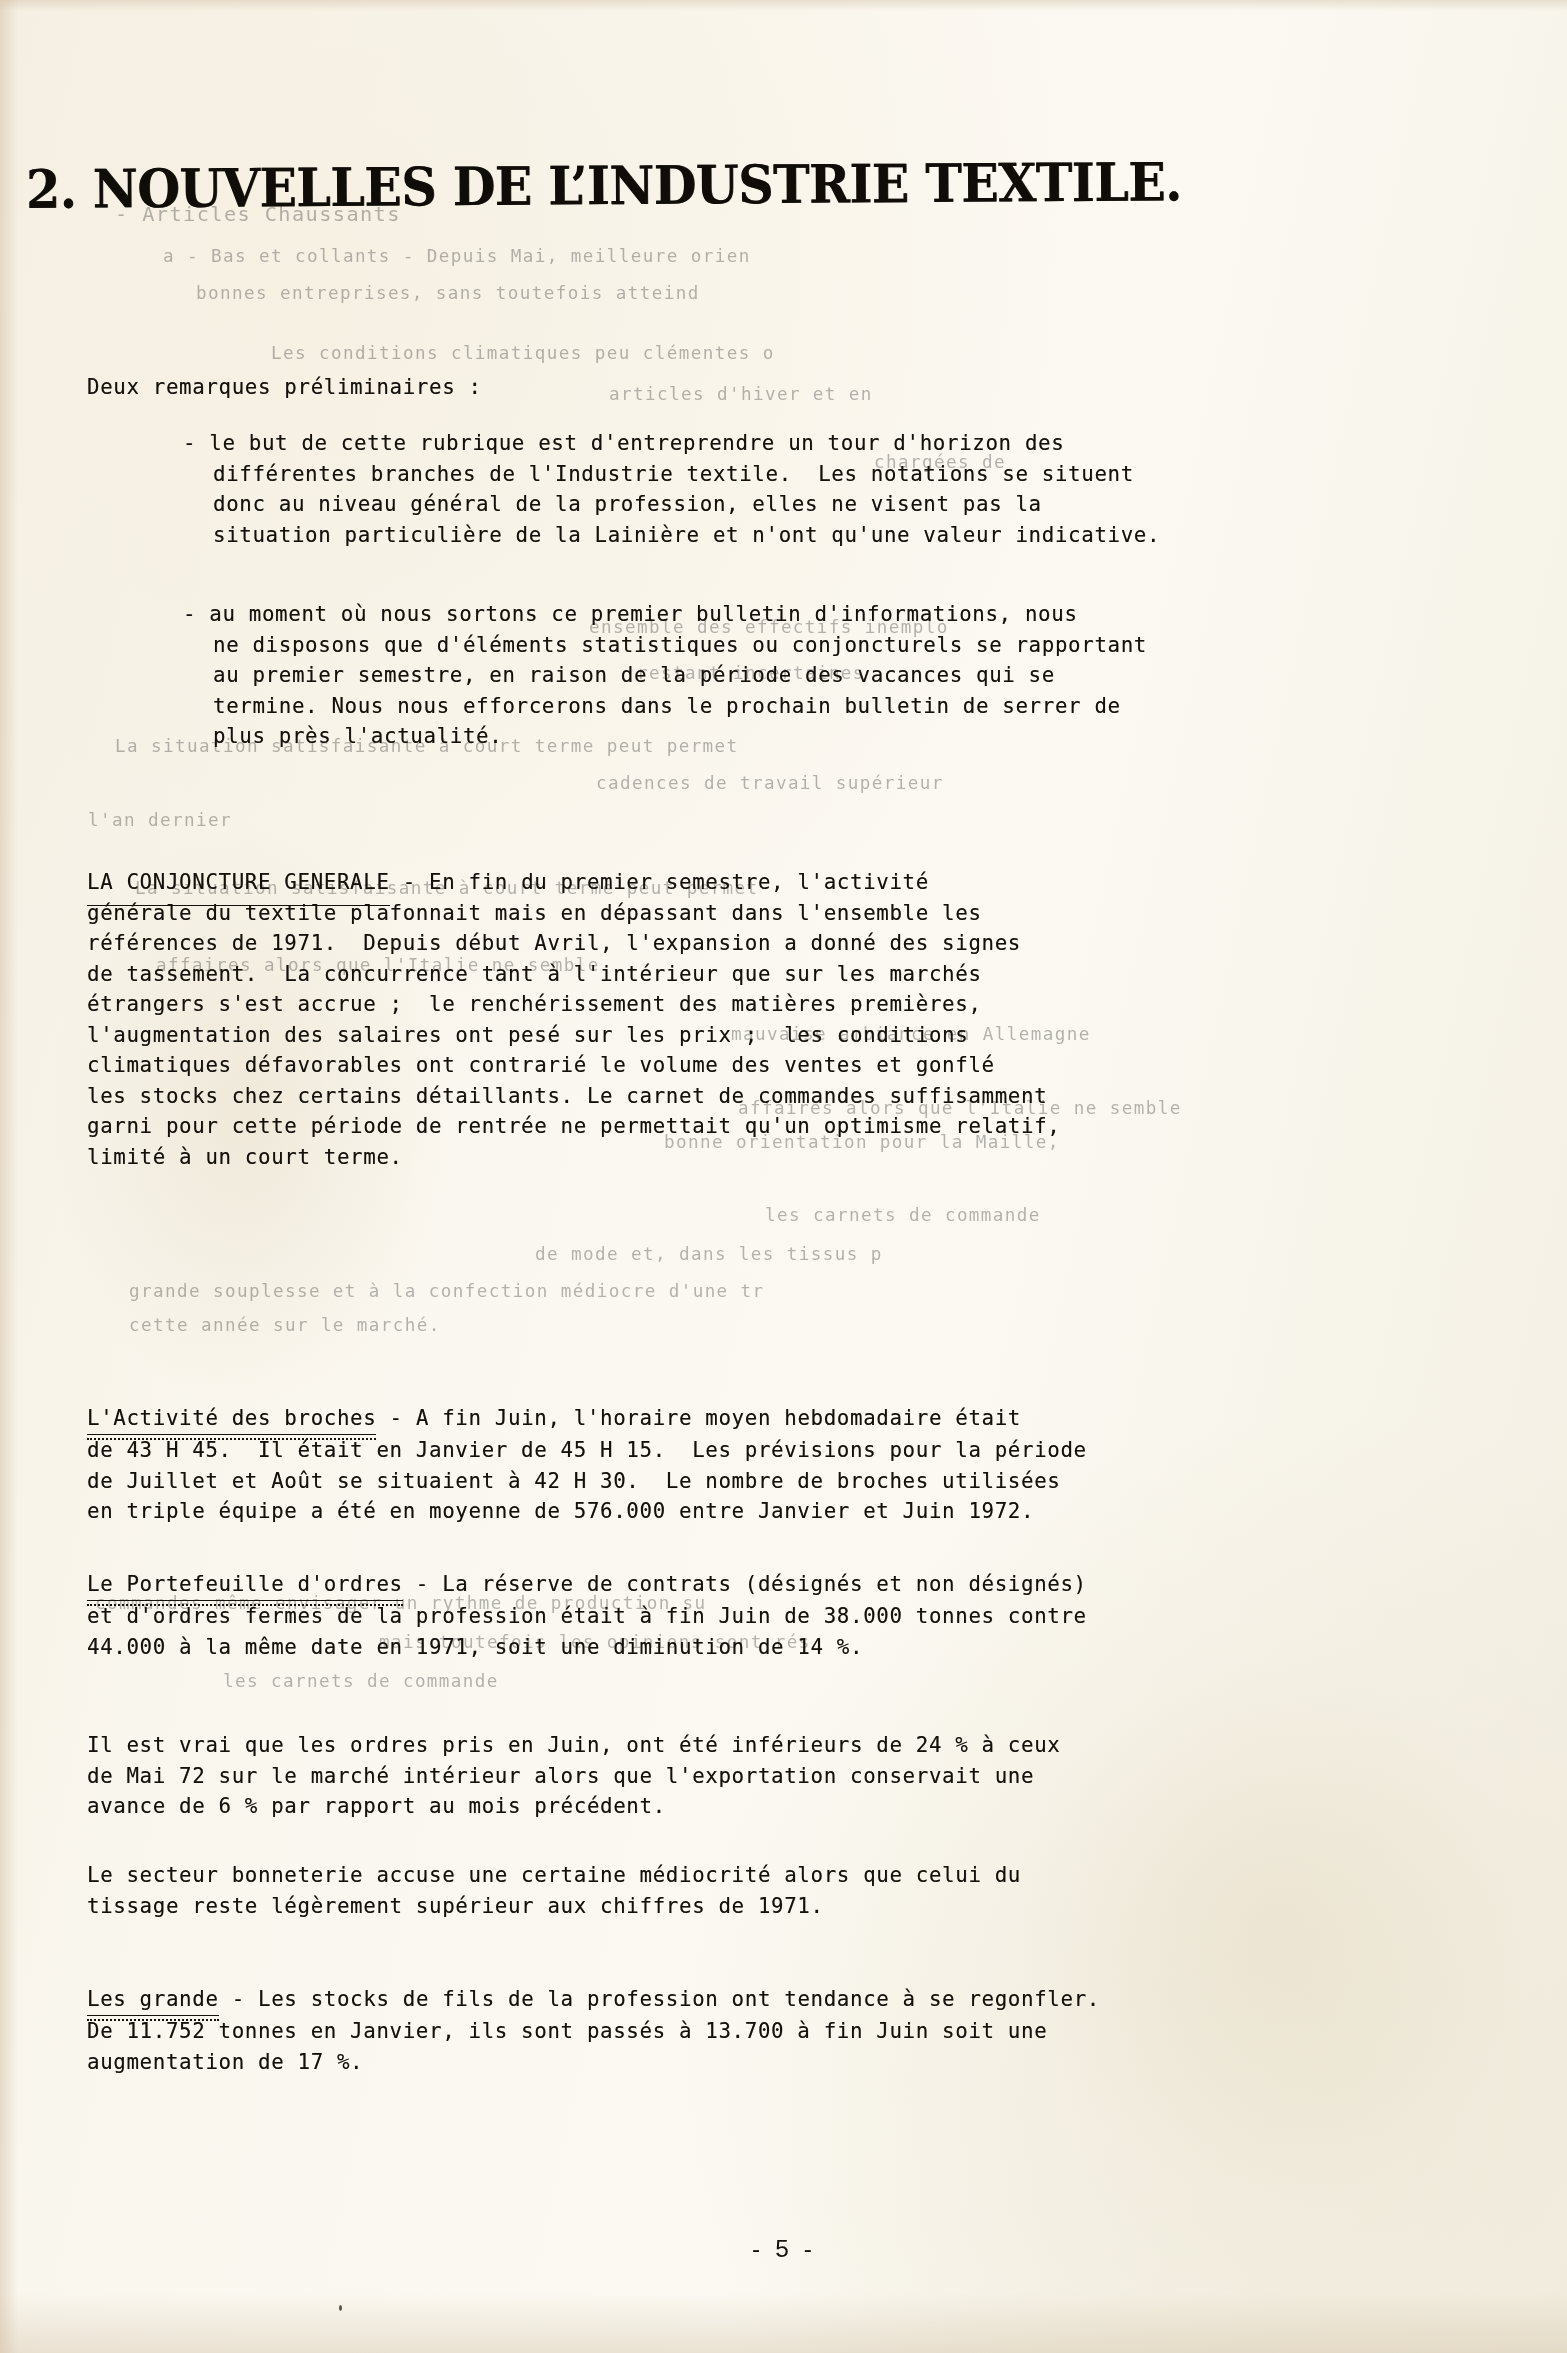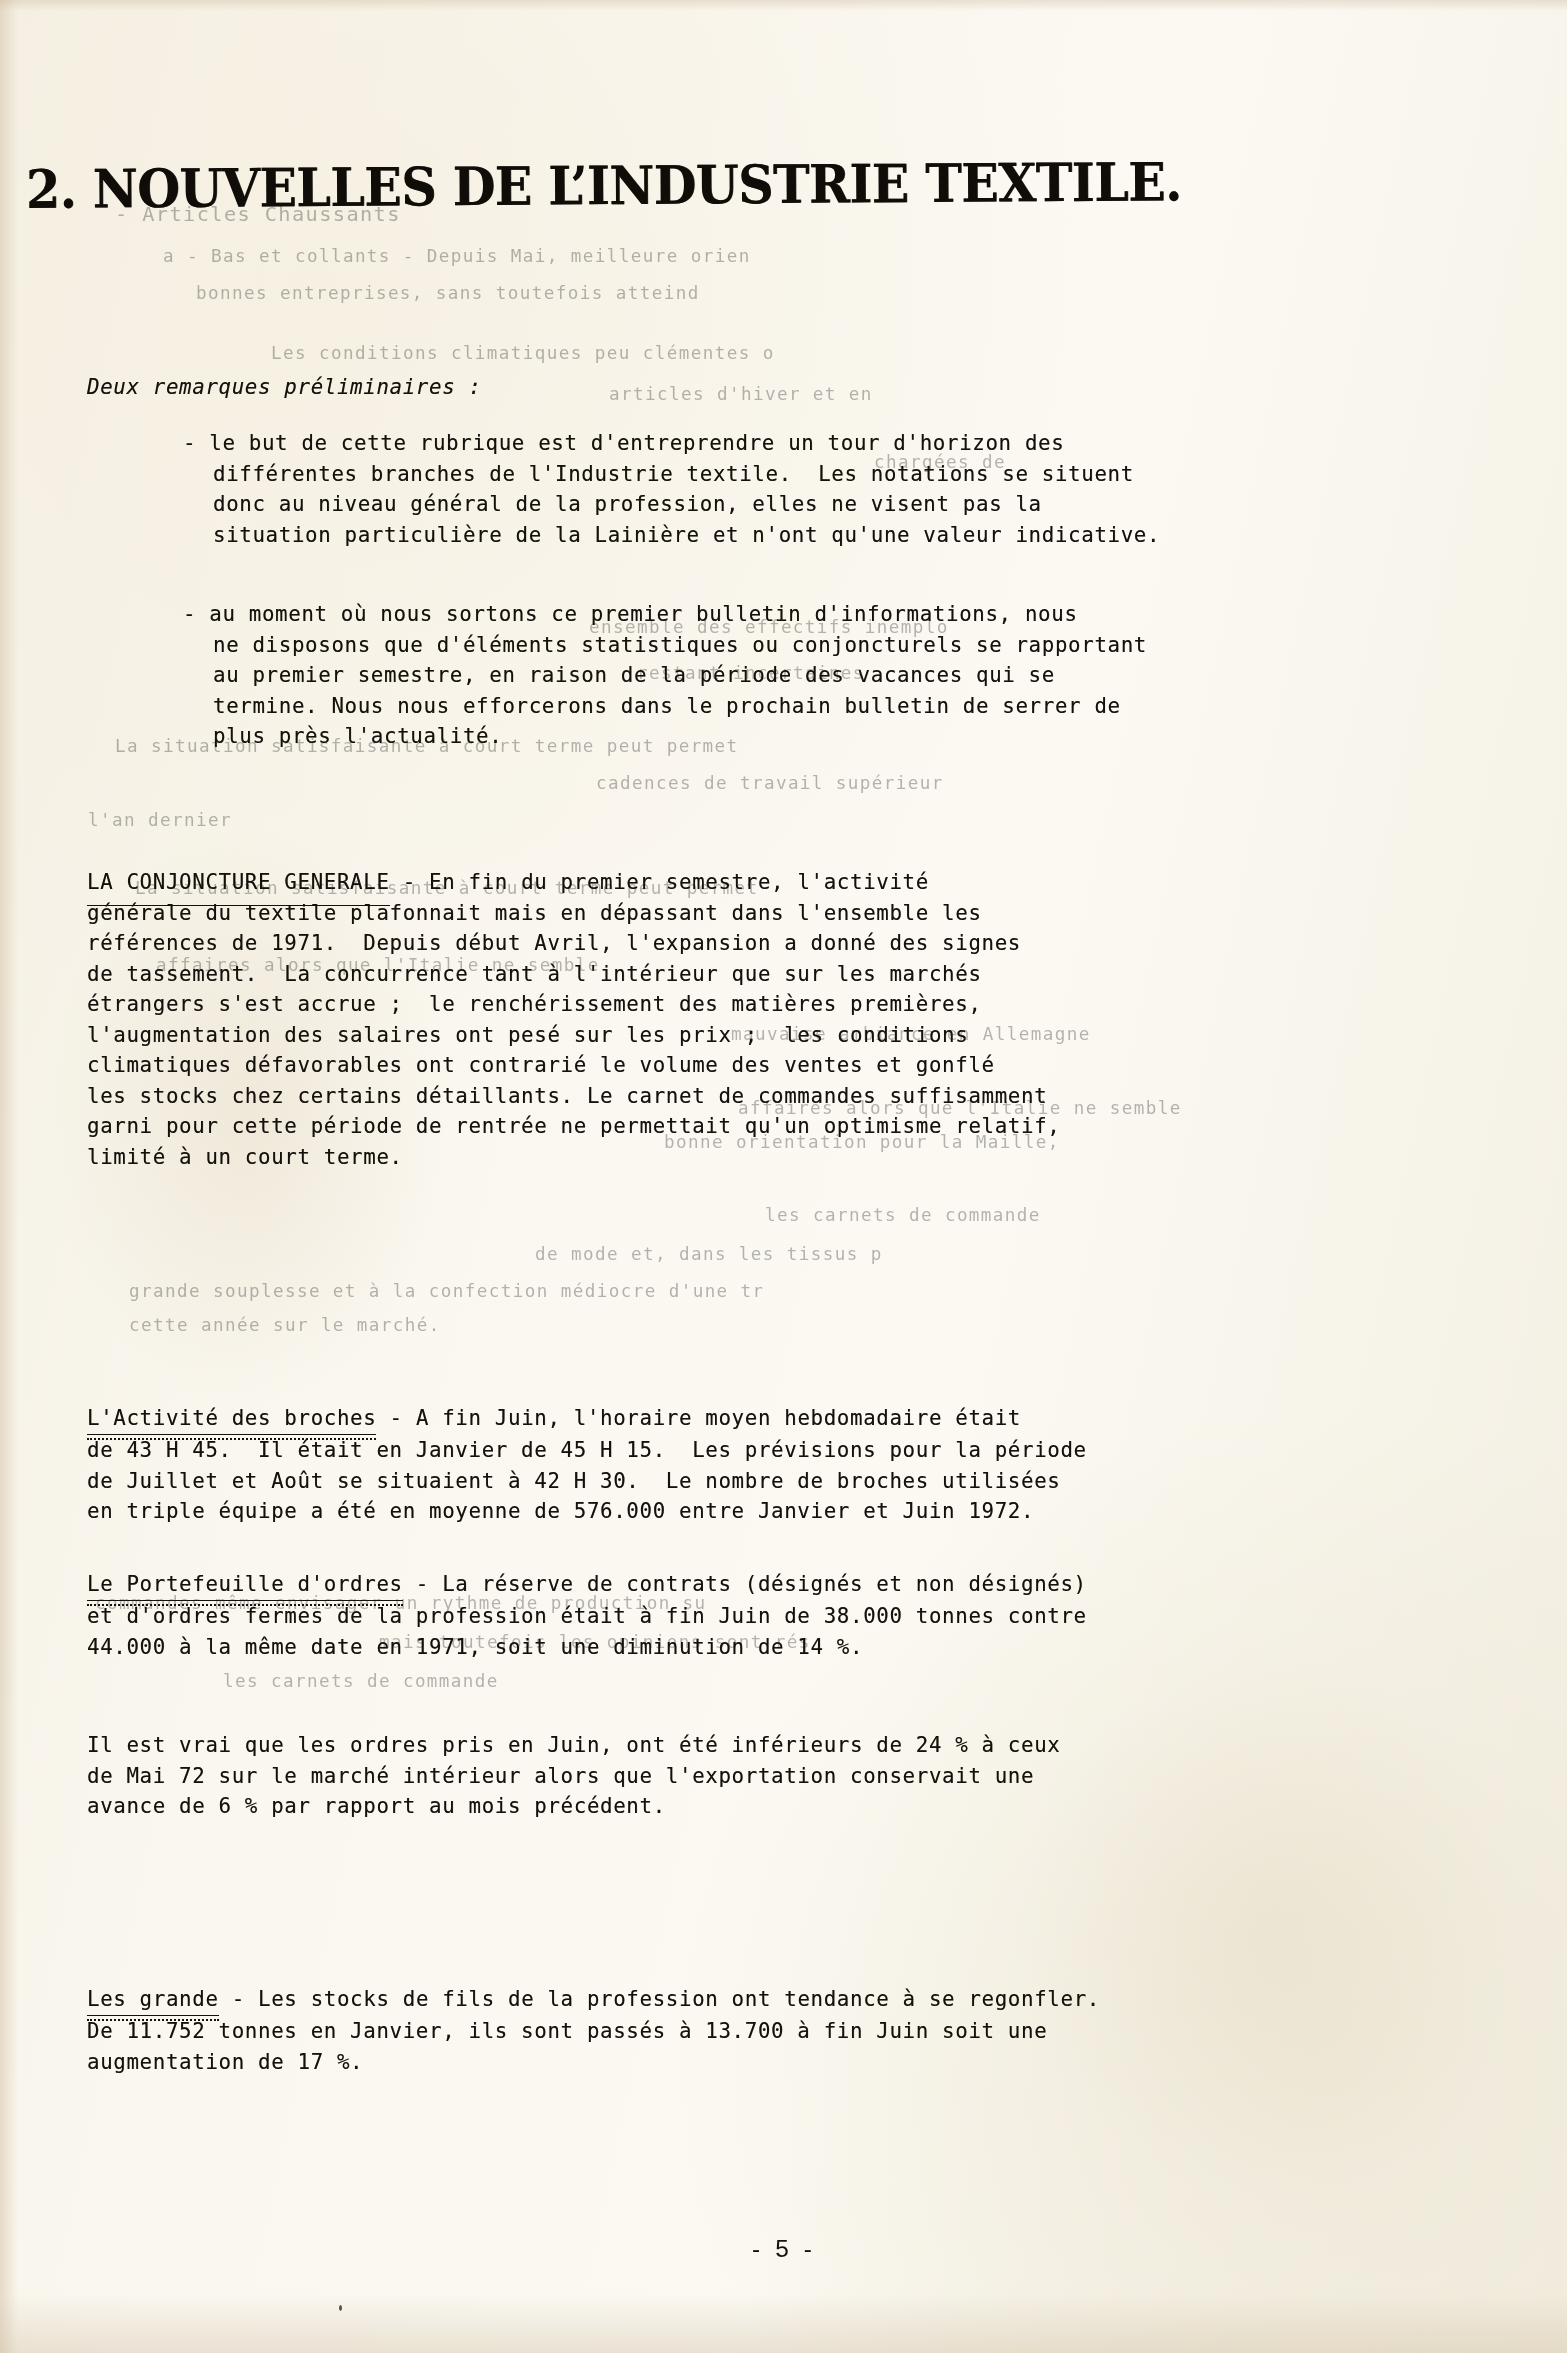--- a/index.html
+++ b/index.html
@@ -80,21 +80,21 @@
     font-family:"DejaVu Sans Mono", monospace;
     color:#14110c;
     font-size:20.7px;
     line-height:30.5px;
     letter-spacing:0.7px;
     white-space:pre-wrap;
     text-shadow:0.2px 0.1px 0 rgba(20,17,12,0.45);
   }
   .blk{position:absolute;}
 
-  .lead{left:87px;top:372px;font-style:italic;}
+  .lead{left:87px;top:372px;}
   .b1{left:183px;top:428px;width:1327px;text-indent:-30px;padding-left:30px;}
   .b2{left:183px;top:599px;width:1361px;text-indent:-30px;padding-left:30px;}
   .conj{left:87px;top:867px;width:1402px;}
   .sec-head{left:87px;top:1343px;}
   .p-broches{left:87px;top:1403px;width:1402px;}
   .p-ordres{left:87px;top:1569px;width:1402px;}
   .p-ilest{left:87px;top:1730px;width:1402px;}
   .p-bonnet{left:87px;top:1860px;width:1402px;}
   .p-stocks{left:87px;top:1984px;width:1402px;}
 
@@ -207,20 +207,22 @@
 en triple équipe a été en moyenne de 576.000 entre Janvier et Juin 1972.</span></div>
 
   <div class="blk tw p-ordres"><span class="u-dotted">Le Portefeuille d'ordres</span><span> - La réserve de contrats (désignés et non désignés)
 et d'ordres fermes de la profession était à fin Juin de 38.000 tonnes contre
 44.000 à la même date en 1971, soit une diminution de 14 %.</span></div>
 
   <div class="blk tw p-ilest">Il est vrai que les ordres pris en Juin, ont été inférieurs de 24 % à ceux
 de Mai 72 sur le marché intérieur alors que l'exportation conservait une
 avance de 6 % par rapport au mois précédent.</div>
 
+  <div class="blk tw p-bonnet">Le secteur bonneterie accuse une certaine médiocrité alors que celui du
+tissage reste légèrement supérieur aux chiffres de 1971.</div>
 
   <div class="blk tw p-stocks"><span class="u-dotted">Les grande</span><span> - Les stocks de fils de la profession ont tendance à se regonfler.
 De 11.752 tonnes en Janvier, ils sont passés à 13.700 à fin Juin soit une
 augmentation de 17 %.</span></div>
 
   <div class="pageno">- 5 -</div>
   <div class="speck"></div>
 
 </div>
 

